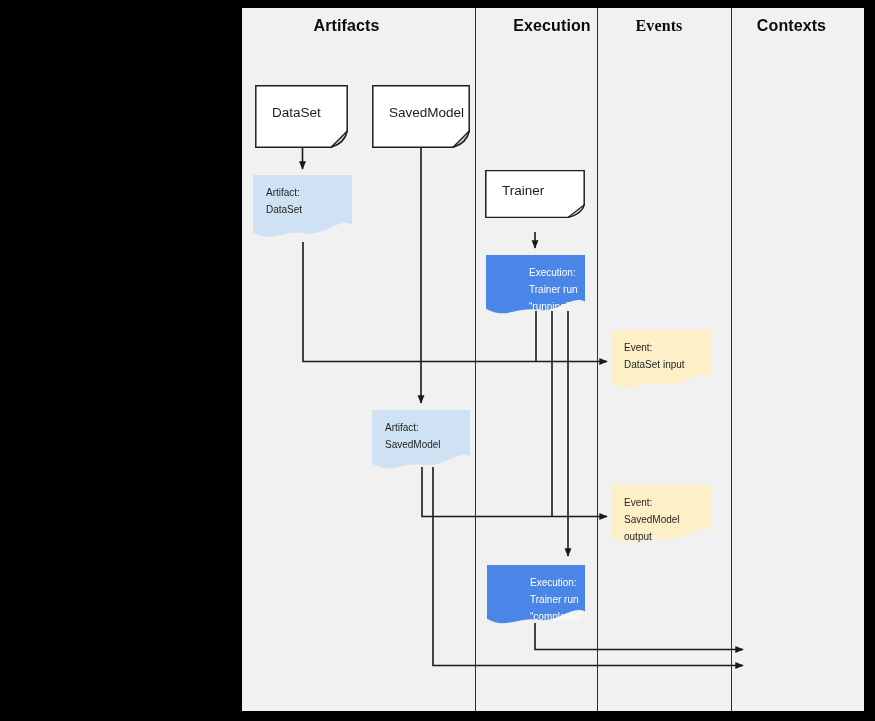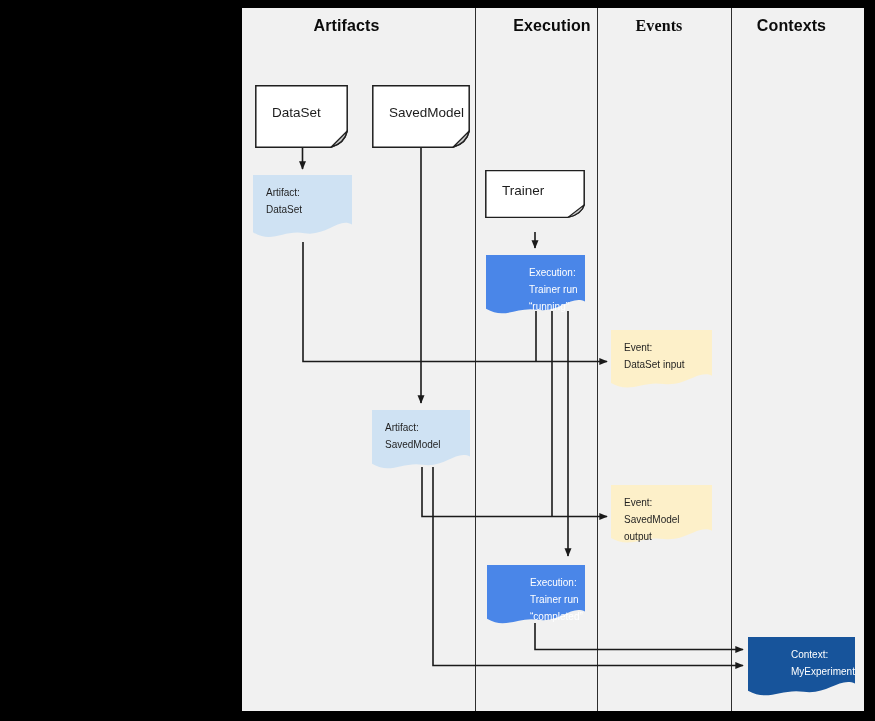--- a/index.html
+++ b/index.html
@@ -121,27 +121,20 @@
 
   <div class="node doc inv" id="n-execution-completed">
     <svg viewBox="0 0 100 66" preserveAspectRatio="none">
       <path d="M0,0 H100 V48 C86,41 74,60 52,56.5 C31,53 19,67 0,55.5 Z" fill="#4a86e8"></path>
     </svg>
     <div class="lbl">Execution:
 Trainer run
 “completed”</div>
   </div>
 
-  <div class="node doc inv" id="n-context-myexperiment">
-    <svg viewBox="0 0 100 66" preserveAspectRatio="none">
-      <path d="M0,0 H100 V48 C86,41 74,60 52,56.5 C31,53 19,67 0,55.5 Z" fill="#17549b"></path>
-    </svg>
-    <div class="lbl">Context:
-MyExperiment</div>
-  </div>
 
   <svg id="edges" width="875" height="721">
     <defs>
       <marker id="ah" markerWidth="10" markerHeight="9" refX="8.2" refY="4" orient="auto" markerUnits="userSpaceOnUse">
         <path d="M0.5,0.5 L9,4 L0.5,7.5 Z" fill="#1a1a1a"></path>
       </marker>
     </defs>
     <g fill="none" stroke="#1a1a1a" stroke-width="1.6">
       <path d="M302.5,148 V169" marker-end="url(#ah)"></path>
       <path d="M421,148 V403" marker-end="url(#ah)"></path>

